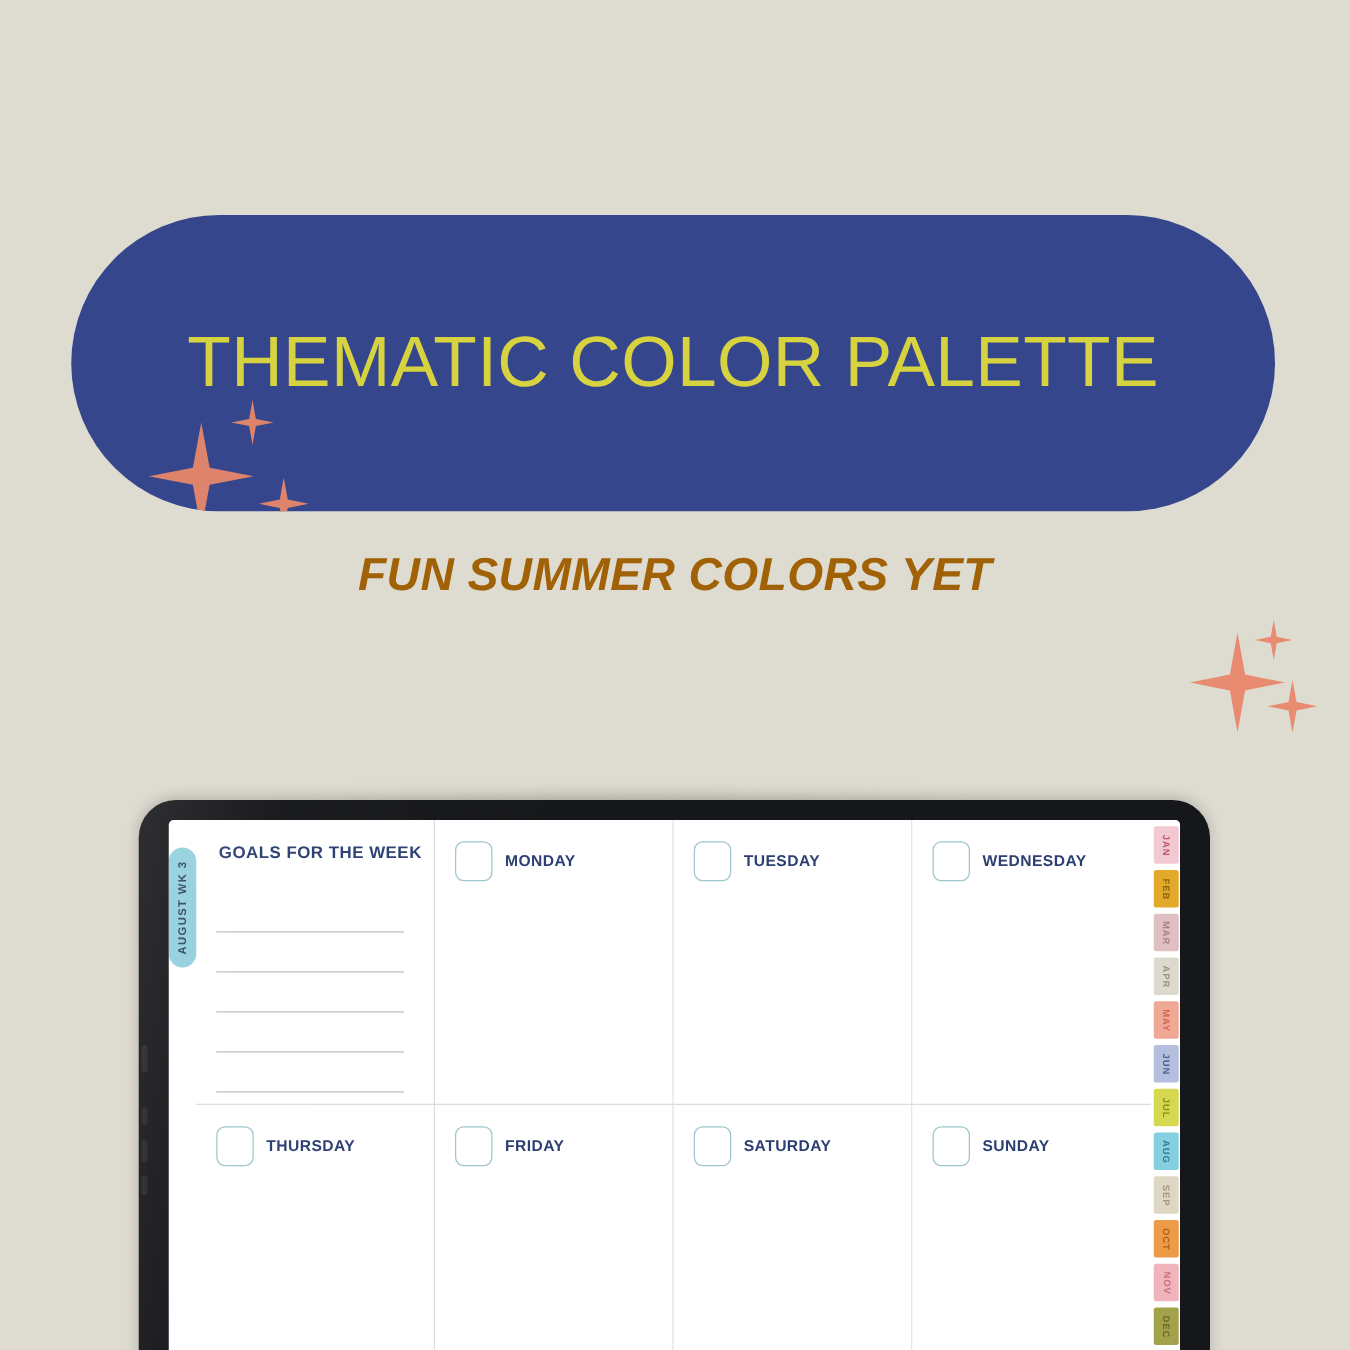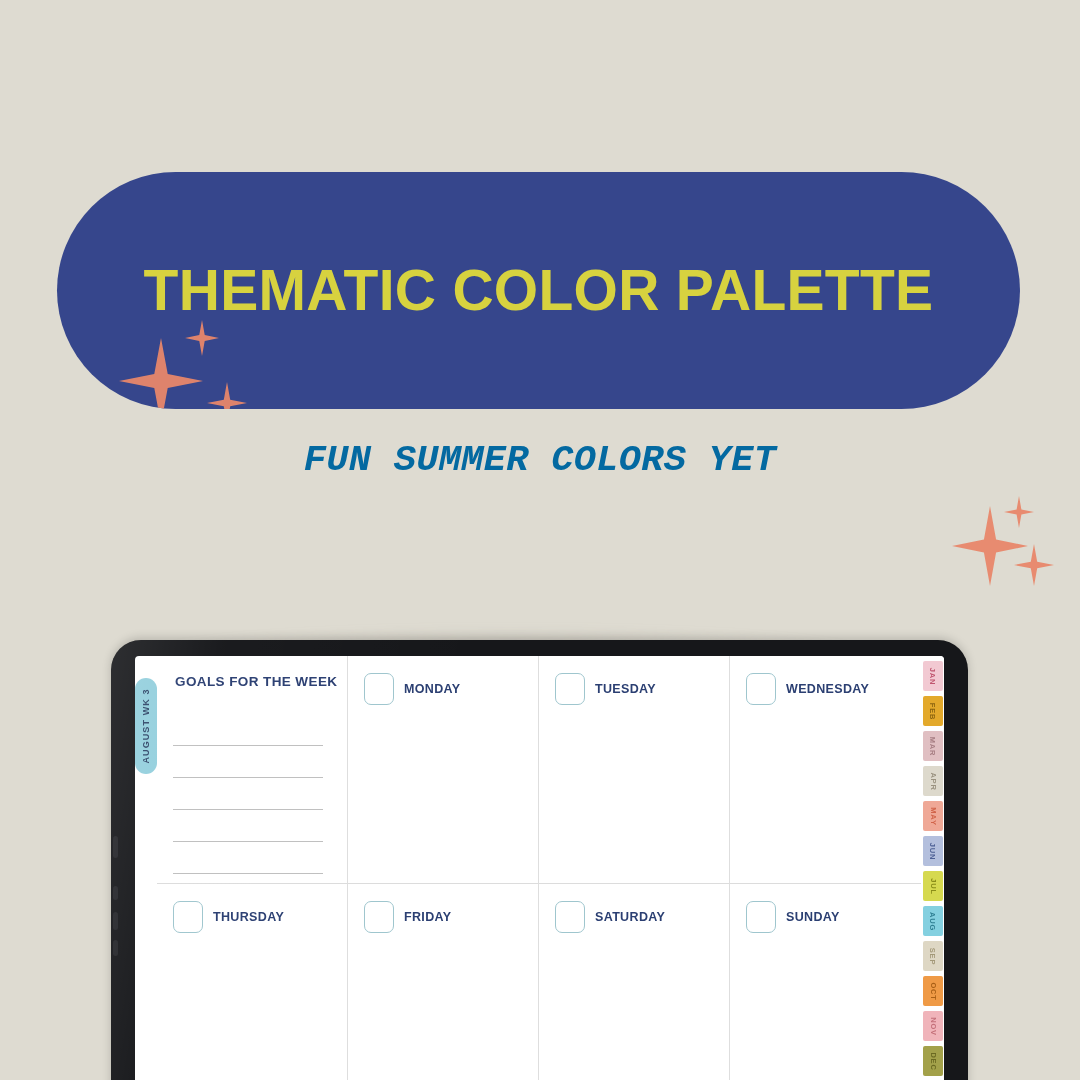--- a/index.html
+++ b/index.html
@@ -31,21 +31,21 @@
     left: 0;
     top: 0;
     width: 100%;
     height: 100%;
     display: flex;
     flex-direction: column;
     align-items: center;
     justify-content: center;
     color: #d7d23f;
     font-size: 57px;
-    font-weight: 700;
+    font-weight: 400;
     letter-spacing: 0.3px;
     line-height: 1.58;
     text-align: center;
     z-index: 3;
   }
   #banner-title .tl2 { margin-top: -6px; }
 
   .sparkle-group { position: absolute; pointer-events: none; }
   .sp {
     position: absolute;
@@ -258,21 +258,21 @@
   <div id="banner-sparkles" class="sparkle-group">
     <div class="sp s4 a" style="background: rgb(232, 135, 106);"></div>
     <div class="sp s4 b" style="background: rgb(232, 135, 106);"></div>
     <div class="sp s4 c" style="background: rgb(232, 135, 106);"></div>
   </div>
   <div id="banner-title" style="color: rgb(215, 210, 63);">
     <div class="tl1">THEMATIC COLOR PALETTE</div>
   </div>
 </div>
 
-<div id="subtitle" style="color: #0369a1; font-family: Liberation Mono, monospace;">
+<div id="subtitle" style="color: #a16207;">
   <div>FUN SUMMER COLORS YET</div>
 </div>
 
 <div id="right-sparkles" class="sparkle-group">
   <div class="sp s4 a" style="background: rgb(232, 135, 106);"></div>
   <div class="sp s4 b" style="background: rgb(232, 135, 106);"></div>
   <div class="sp s4 c" style="background: rgb(232, 135, 106);"></div>
 </div>
 
 <div id="tablet-shadow"></div>

